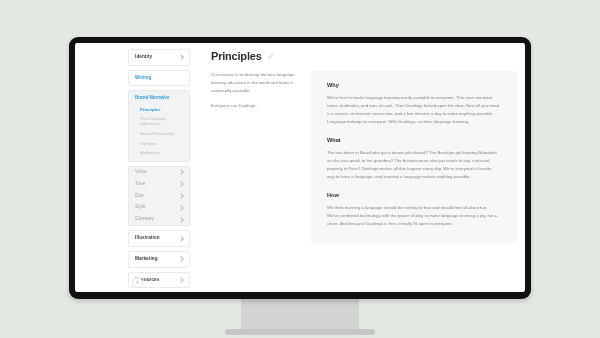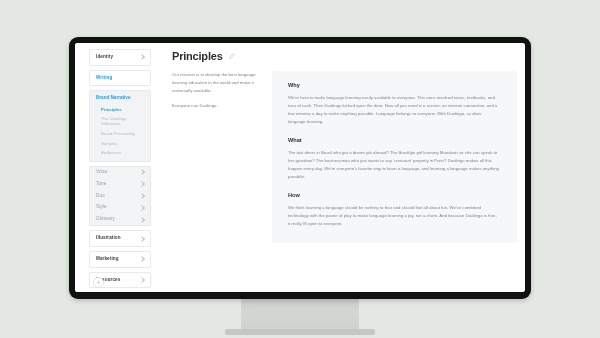--- a/index.html
+++ b/index.html
@@ -53,20 +53,21 @@
     background: #c4c7c4;
     border-radius: 2px;
   }
 
   
   #app {
     position: absolute;
     inset: 0;
     display: flex;
     background: #ffffff;
+    padding-left: 39px;
   }
 
   
   #sidebar {
     width: 83px;
     flex: 0 0 83px;
     background: #ffffff;
     padding: 6px 7px 0 14px;
     box-sizing: border-box;
     position: relative;

